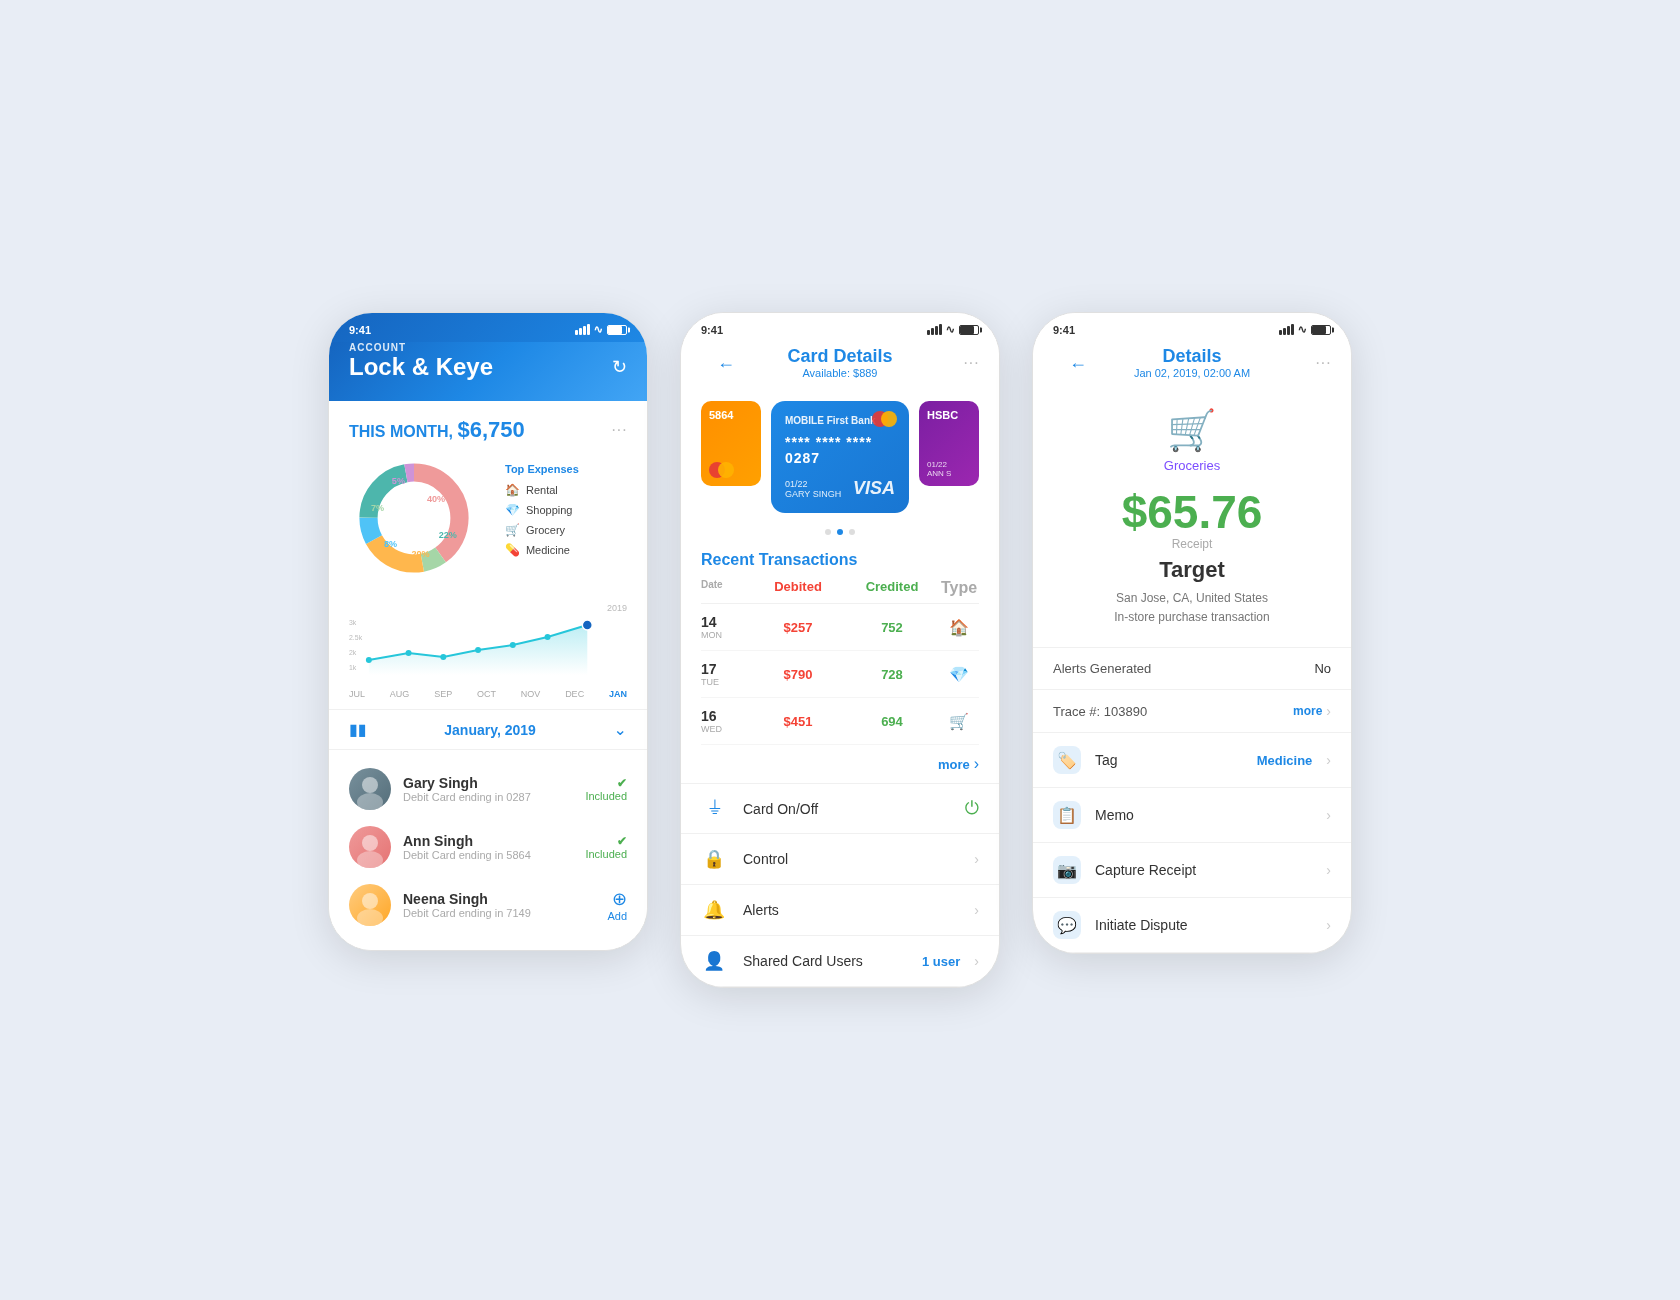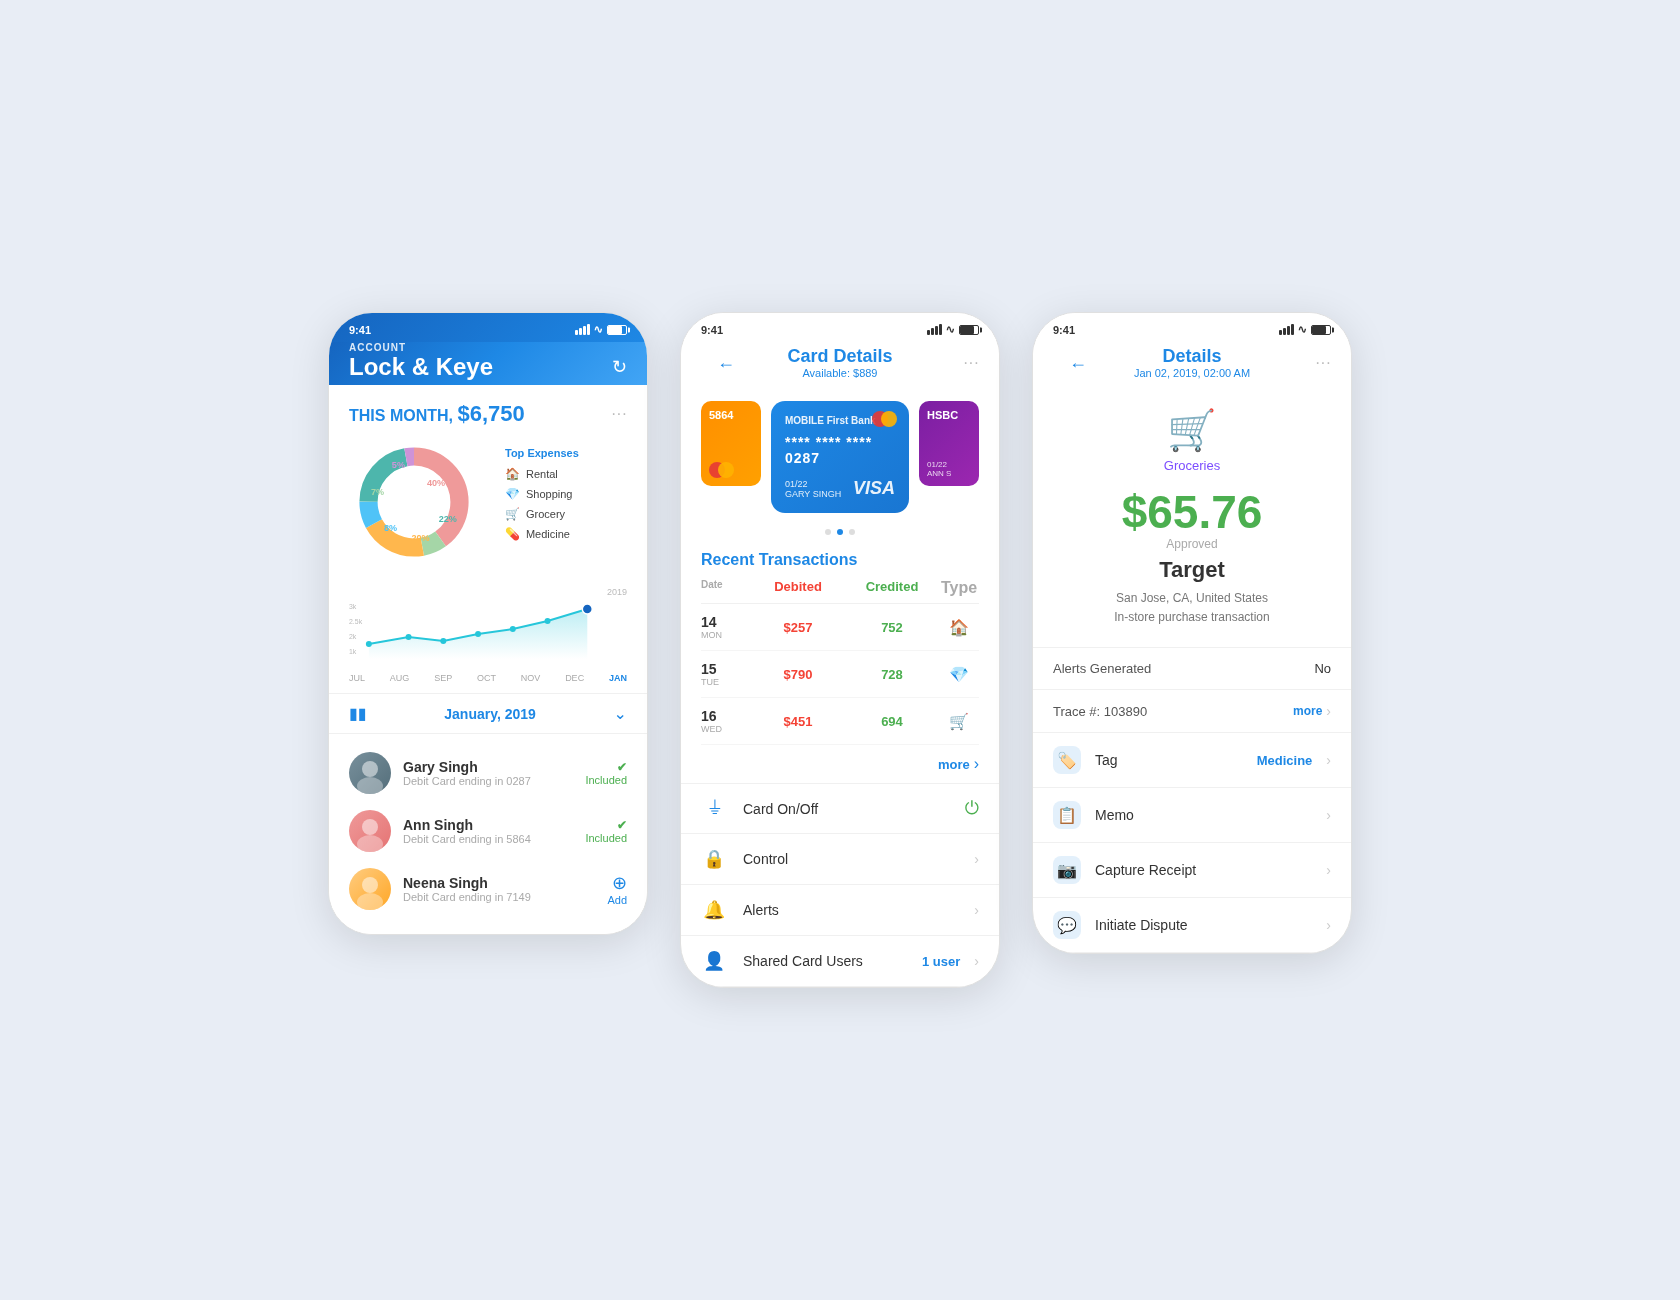--- a/index.html
+++ b/index.html
@@ -50,21 +50,21 @@
       content: '';
       position: absolute;
       right: -4px; top: 50%; transform: translateY(-50%);
       width: 2px; height: 5px; background: #333; border-radius: 0 1px 1px 0;
     }
     .battery-fill { background: #333; height: 100%; width: 80%; border-radius: 1px; }
 
     
     .phone1-header {
       background: linear-gradient(135deg, #1565c0, #1e88e5, #42a5f5);
-      padding: 0 20px 4px;
+      padding: 0 20px 20px;
       color: #fff;
     }
     .phone1-notch { background: linear-gradient(135deg, #1565c0, #1e88e5); }
     .phone1-notch .phone-notch-bar { color: #fff; }
     .phone1-notch .signal-bar span { background: #fff; }
     .phone1-notch .wifi-icon { color: #fff; }
     .phone1-notch .battery-icon { border-color: #fff; }
     .phone1-notch .battery-icon::after { background: #fff; }
     .phone1-notch .battery-fill { background: #fff; }
 
@@ -528,21 +528,21 @@
         <div class="td td-date">
             <div class="day">14</div>
             <div class="dow">MON</div>
           </div>
         <div class="td td-debit">$257</div>
         <div class="td td-credit">752</div>
         <div class="td td-type">🏠</div>
       </div>
       <div class="table-row-t">
         <div class="td td-date">
-            <div class="day">15</div>
+            <div class="day">17</div>
             <div class="dow">TUE</div>
           </div>
         <div class="td td-debit">$790</div>
         <div class="td td-credit">728</div>
         <div class="td td-type">💎</div>
       </div>
       <div class="table-row-t">
         <div class="td td-date">
             <div class="day">16</div>
             <div class="dow">WED</div>
@@ -612,21 +612,21 @@
       </div>
     </div>
 
     <div class="transaction-icon-area">
       <span class="grocery-icon">🛒</span>
       <span class="category-label">Groceries</span>
     </div>
 
     <div style="text-align:center;padding:0 20px 10px;">
       <div class="amount-display">$65.76</div>
-      <div class="approved-label">Approved</div>
+      <div class="approved-label">Receipt</div>
       <div class="merchant-name">Target</div>
       <div class="merchant-location">
         <span>San Jose, CA, United States</span><br>
         <span>In-store purchase transaction</span>
       </div>
     </div>
 
     <div class="details-rows">
       <div class="detail-row">
         <span class="detail-label">Alerts Generated</span>

